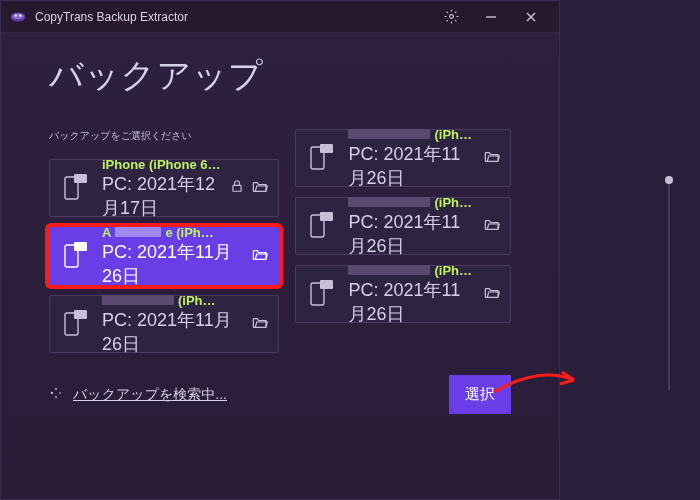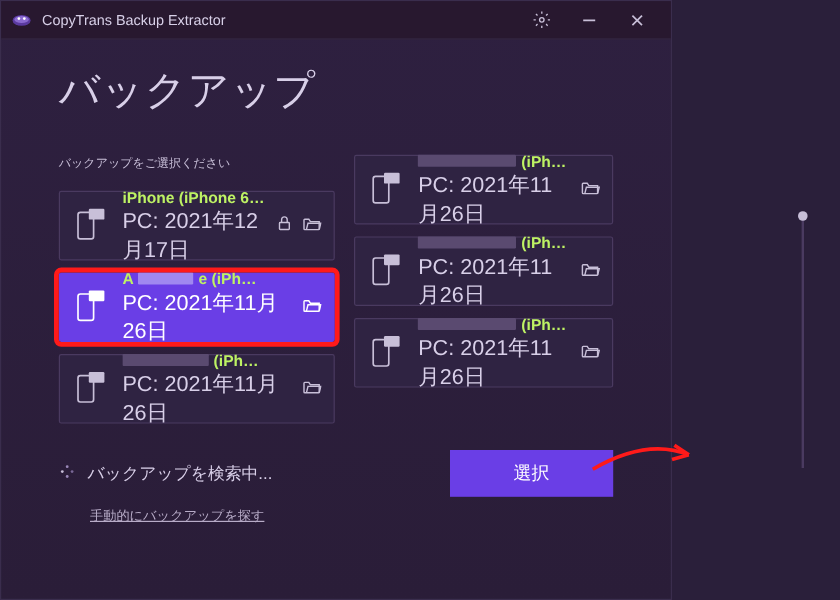--- a/index.html
+++ b/index.html
@@ -18,24 +18,24 @@
   .backup-card.selected { background: #6a3ee6; border: 1px solid #6a3ee6; outline: 4px solid #ff1a1a; }
   .backup-card .devicon { width: 32px; display: flex; align-items: center; justify-content: center; flex-shrink: 0; }
   .backup-card .texts { flex: 1; min-width: 0; }
   .backup-card .line1 { font-size: 13px; font-weight: 700; color: #bef264; white-space: nowrap; overflow: hidden; text-overflow: ellipsis; display: flex; align-items: center; gap: 4px; }
   .backup-card .line2 { font-size: 18px; color: #d8cfe8; }
   .backup-card.selected .line2 { color: #fff; }
   .backup-card .righticons { display: flex; gap: 8px; align-items: center; flex-shrink: 0; }
   .redact { display: inline-block; background: #5a4a70; height: 10px; border-radius: 1px; vertical-align: middle; }
   .backup-card.selected .redact { background: #a088f0; }
   .footer { margin-top: 22px; display: flex; align-items: center; gap: 12px; position: relative; }
-  .searching { font-size: 14px; color: #d8cfe8; display: flex; align-items: flex-start; gap: 10px; }
+  .searching { font-size: 14px; color: #d8cfe8; display: flex; align-items: flex-start; gap: 10px; text-decoration: underline; }
   .spinner { width: 14px; height: 14px; }
   .manual-link { font-size: 11px; color: #b8acc8; text-decoration: underline; margin-top: 8px; margin-left: 26px; cursor: pointer; }
-  .select-btn { margin-left: auto; background: #6a3ee6; color: #fff; border: none; padding: 10px 53px; font-size: 15px; cursor: pointer; font-family: Liberation Serif, serif; }
+  .select-btn { margin-left: auto; background: #6a3ee6; color: #fff; border: none; padding: 10px 16px; font-size: 15px; cursor: pointer; font-family: Liberation Serif, serif; }
   .arrow-annot { position: absolute; left: 440px; bottom: 6px; pointer-events: none; }
   .scroll-track { position: absolute; right: 30px; top: 180px; width: 2px; height: 210px; background: #4a3a60; }
   .scroll-dot { position: absolute; top: -4px; left: -3px; width: 8px; height: 8px; border-radius: 50%; background: #c8bfd8; }
 </style>
 </head>
 <body>
 
 <div class="window">
 
   <div class="titlebar">
@@ -241,20 +241,19 @@
         <span>バックアップを検索中...</span>
       </div>
       <button class="select-btn">選択</button>
       <span class="arrow-annot">
         <svg width="100" height="40" viewBox="0 0 100 40">
             <path d="M5 28 Q50 2 85 16" fill="none" stroke="#ff1a1a" stroke-width="3"></path>
             <path d="M85 16 l-12 -8 M85 16 l-14 4" fill="none" stroke="#ff1a1a" stroke-width="3"></path>
           </svg>
       </span>
     </div>
-    <div class="manual-link">手動的にバックアップを探す</div>
   </div>
 
   <div class="scroll-track">
     <div class="scroll-dot"></div>
   </div>
 
 </div>
 
 </body></html>

